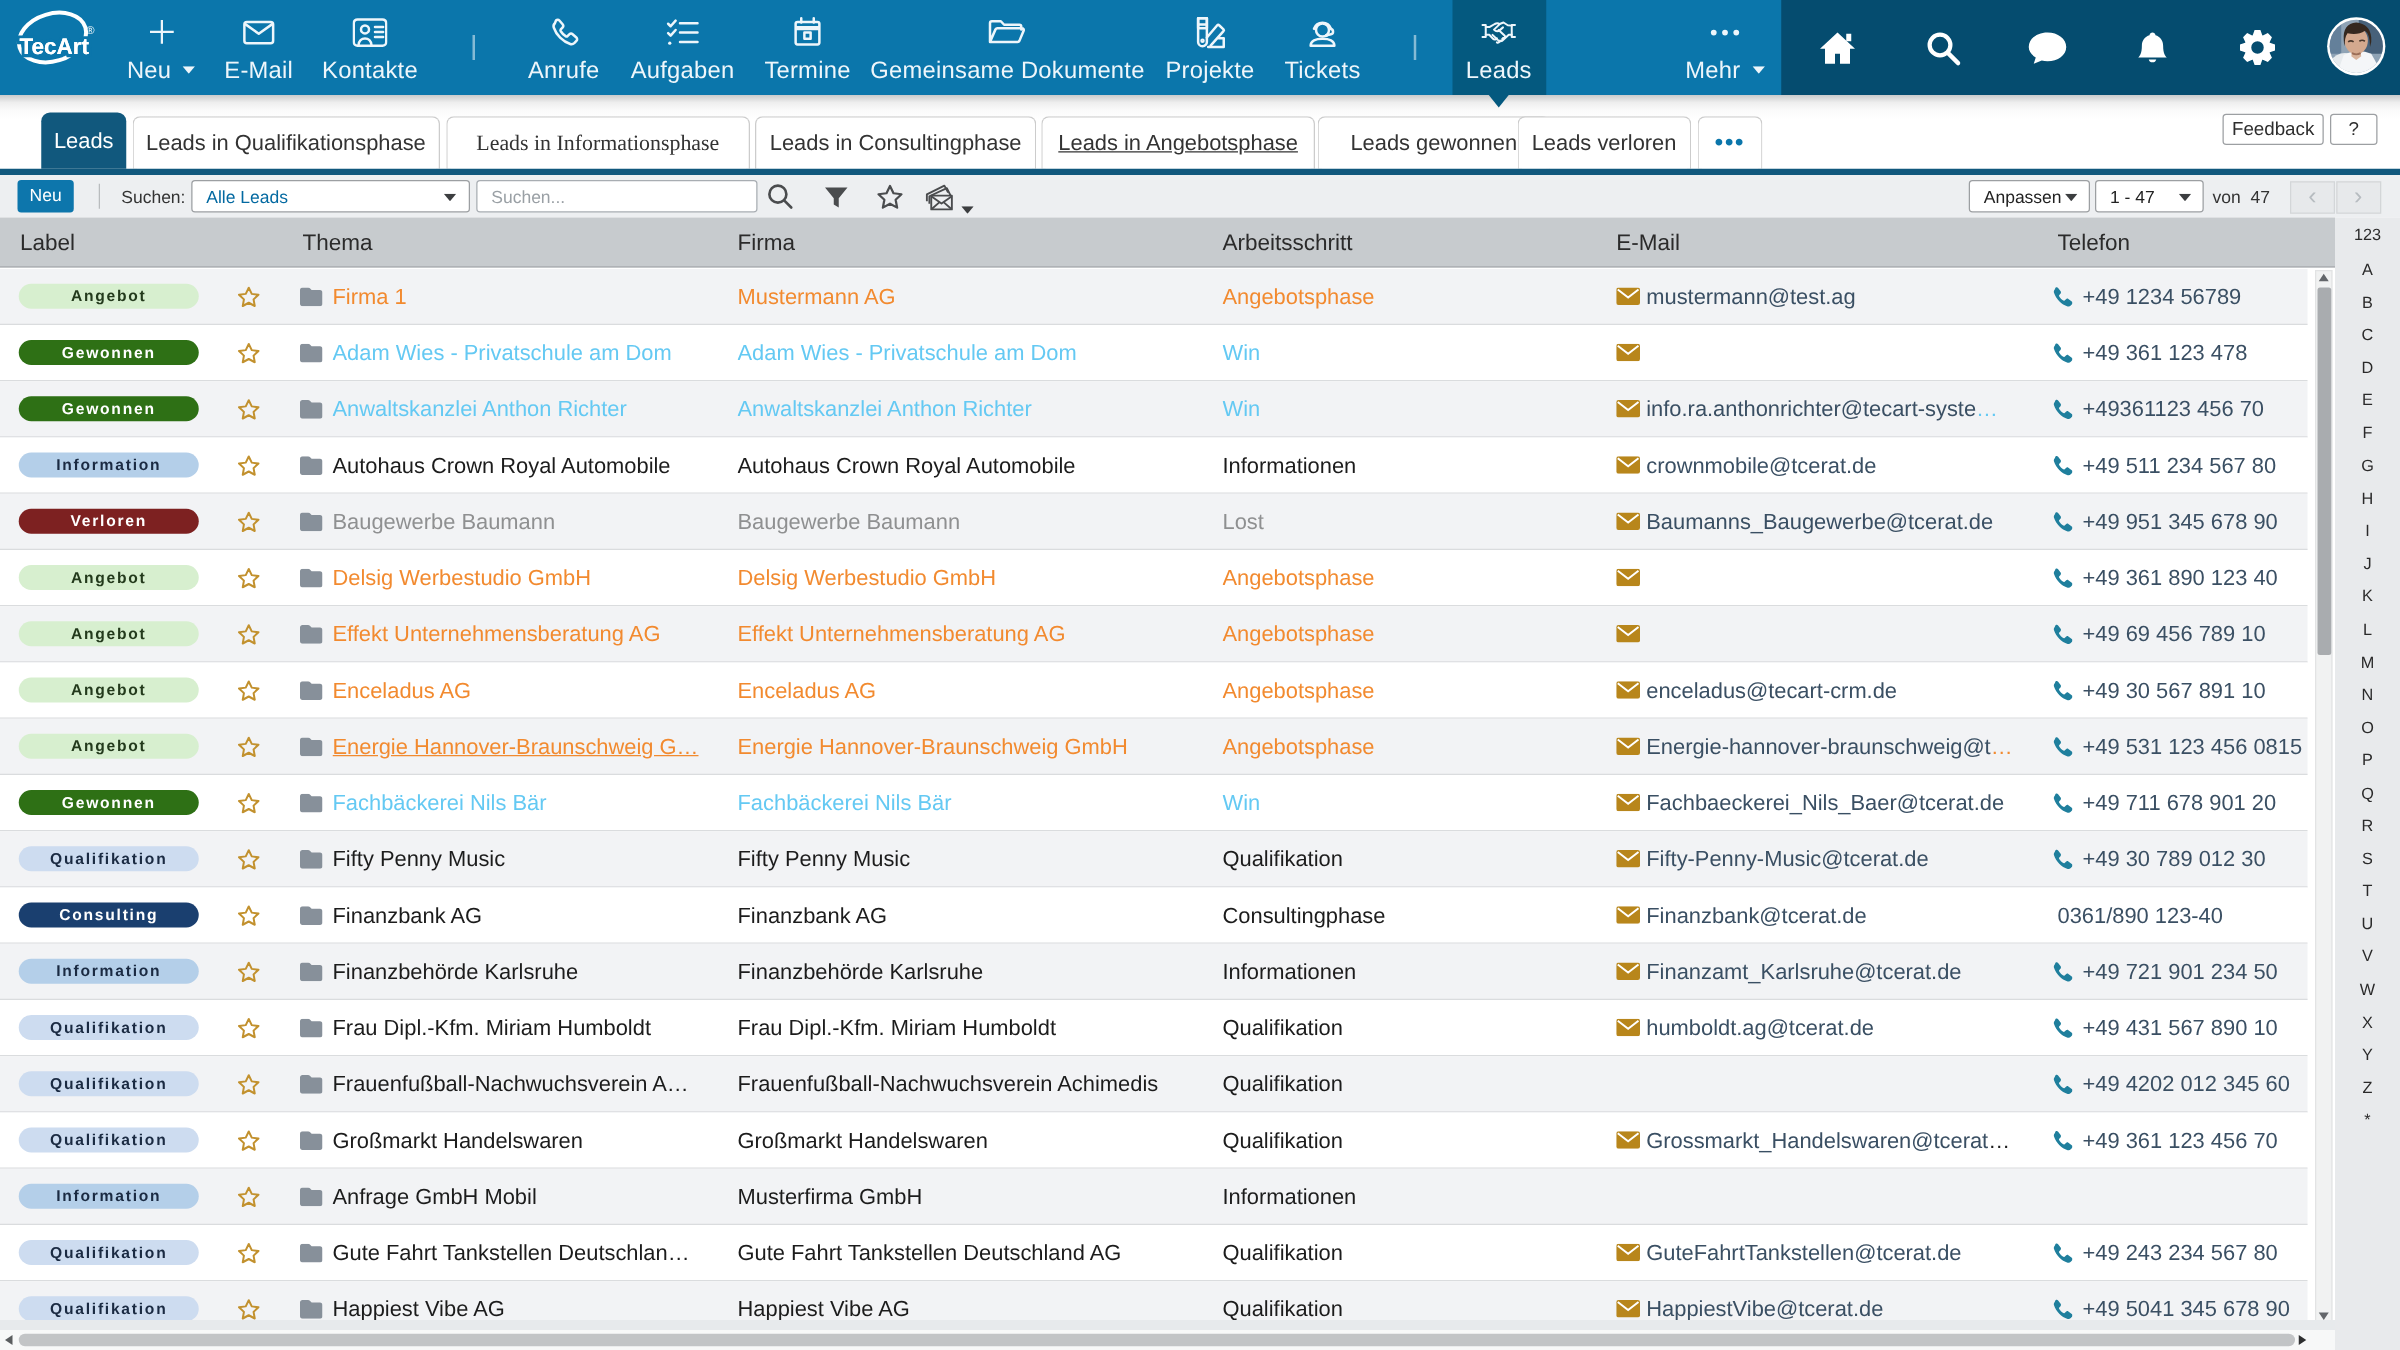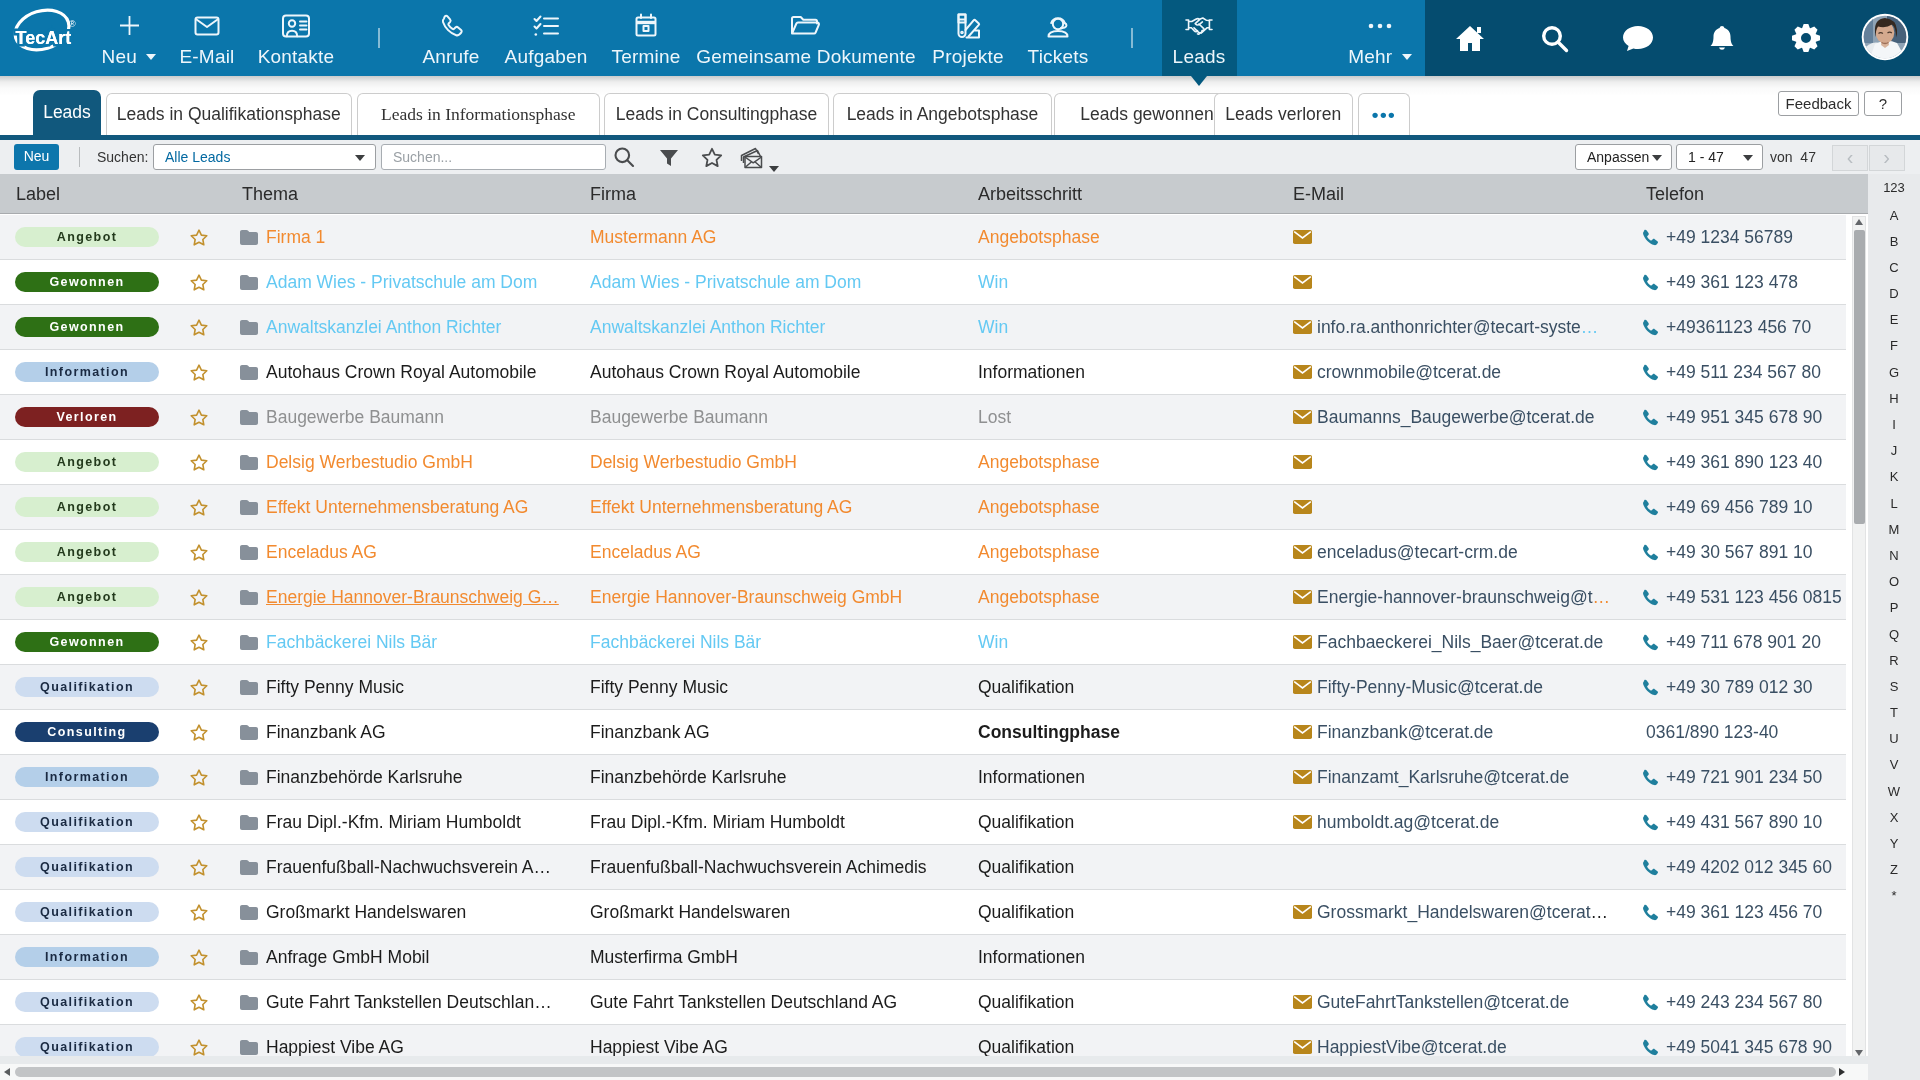--- a/index.html
+++ b/index.html
@@ -211,21 +211,21 @@
         <path d="M14 19 Q13 6 24 5 Q35 6 36 17 Q36.5 21 35 24.5 Q35 14 31 11.5 Q25 15.5 17 13.5 Q14.5 17 14.8 24 Q14 22 14 19 z" fill="#35281f"></path>
         <path d="M17.5 20.5 q2.2-1.6 4.4 0 M26.5 20 q2.2-1.6 4.4 0" stroke="#4b382c" stroke-width="1.3" fill="none"></path>
         <path d="M20.5 29.5 q3.5 2 7 0" stroke="#9c6f58" stroke-width="1.4" fill="none"></path>
       </g>
     </svg></div>
 <div class="abs" style="left:0;top:76px;width:1920px;height:59px;background:linear-gradient(180deg,#c9cbcc 0,#eeeeee 6px,#fafafa 12px,#ffffff 20px,#ffffff 100%);"></div>
 <div class="abs" style="left:33px;top:90px;width:68px;height:45px;background:#11587d;border-radius:7px 7px 0 0;color:#fff;font-size:17.5px;text-align:center;line-height:45px;">Leads</div>
 <div class="tab" style="left:105.5px;width:246.5px;">Leads in Qualifikationsphase</div>
 <div class="tab" style="left:356.5px;width:243.5px;font-family:Liberation Serif, serif;">Leads in Informationsphase</div>
 <div class="tab" style="left:604px;width:225px;">Leads in Consultingphase</div>
-<div class="tab" style="left:833px;width:219px;">Leads in Angebotsphase</div>
+<div class="tab" style="left:833px;width:219px;text-decoration:underline;">Leads in Angebotsphase</div>
 <div class="tab" style="left:1054px;width:186px;">Leads gewonnen</div>
 <div class="tab" style="left:1213.5px;width:139.5px;">Leads verloren</div>
 <div class="tab" style="left:1358px;width:52px;color:#0b76ab;font-weight:bold;letter-spacing:1.5px;line-height:41px;font-size:19px;">•••</div>
 <div class="btnw" style="left:1778px;top:91px;width:81px;height:25px;font-size:15px;text-align:center;line-height:23px;">Feedback</div>
 <div class="btnw" style="left:1864px;top:91px;width:38px;height:25px;font-size:15px;text-align:center;line-height:23px;">?</div>
 <div class="abs" style="left:0;top:135px;width:1920px;height:5px;background:#11587d;"></div>
 <div class="abs" style="left:0;top:140px;width:1920px;height:34px;background:#edeff1;"></div>
 <div class="abs" style="left:14px;top:144px;width:45px;height:26px;background:#0d76ac;border-radius:3px;color:#fff;font-size:14px;text-align:center;line-height:25px;">Neu</div>
 <div class="abs" style="left:79px;top:147px;width:1px;height:20px;background:#b9bcbe;"></div>
 <div class="abs" style="left:97px;top:144px;height:26px;line-height:26px;font-size:14px;color:#333;">Suchen:</div>
@@ -290,20 +290,21 @@
       <div class="abs" style="left:240px;top:15px;"><svg width="18" height="15" viewBox="0 0 18 15" style="">
           <path d="M0 2 C0 .9.9 0 2 0 h4.4 c.6 0 1.1.2 1.5.6 L9.3 2 h6.7 c1.1 0 2 .9 2 2 v9 c0 1.1-.9 2-2 2 H2 c-1.1 0-2-.9-2-2 z" fill="#87909a"></path>
         </svg></div>
       <div class="cell c-orange" style="left:266px;width:320px;">Firma 1</div>
       <div class="cell c-orange" style="left:590px;width:385px;">Mustermann AG</div>
       <div class="cell c-orange" style="left:978px;width:310px;">Angebotsphase</div>
       <div class="abs" style="left:1293px;top:15px;"><svg width="19" height="14" viewBox="0 0 19 14" style="">
           <rect x="0" y="0" width="19" height="14" rx="1.8" fill="#b8861b"></rect>
           <path d="M1.2 1.6 L9.5 8 L17.8 1.6" fill="none" stroke="#ffffff" stroke-width="1.6"></path>
         </svg></div>
+      <div class="cell c-slate" style="left:1317px;width:310px;">mustermann@test.ag</div>
       <div class="abs" style="left:1641px;top:14px;"><svg width="17" height="17" viewBox="0 0 17 17" style="">
           <path d="M3.4 1.1 c.6-.6 1.6-.5 2.1.2 l2 2.7 c.4.6.4 1.4-.1 1.9 l-1 1.1 c-.2.3-.3.7-.1 1 .8 1.4 2 2.6 3.4 3.4 .3.2.7.1 1-.1 l1.1-1 c.5-.5 1.3-.6 1.9-.1 l2.7 2 c.7.5.8 1.5.2 2.1 l-1 1.1 c-.6.7-1.6 1-2.5.7 -2.5-.8-4.8-2.3-6.7-4.2 C4.5 10 3 7.7 2.2 5.2 1.9 4.3 2.1 3.3 2.8 2.6 z" fill="#1f7f9d"></path>
         </svg></div>
       <div class="cell c-slate" style="left:1666px;width:182px;">+49 1234 56789</div>
     </div>
 <div class="row" style="top:45px;background:#ffffff;">
       <div class="pill" style="background:#2e7015;color:#ffffff;">Gewonnen</div>
       <div class="abs" style="left:190px;top:14px;"><svg width="18" height="17" viewBox="0 0 18 17" style="">
           <path d="M9 1.2 l2.4 4.9 5.4.65 -3.95 3.75 .95 5.3 -4.8-2.6 -4.8 2.6 .95-5.3 -3.95-3.75 5.4-.65 z" fill="none" stroke="#c2912e" stroke-width="1.6" stroke-linejoin="round"></path>
         </svg></div>
@@ -512,21 +513,21 @@
 <div class="row" style="top:495px;background:#ffffff;">
       <div class="pill" style="background:#1a3f6f;color:#ffffff;">Consulting</div>
       <div class="abs" style="left:190px;top:14px;"><svg width="18" height="17" viewBox="0 0 18 17" style="">
           <path d="M9 1.2 l2.4 4.9 5.4.65 -3.95 3.75 .95 5.3 -4.8-2.6 -4.8 2.6 .95-5.3 -3.95-3.75 5.4-.65 z" fill="none" stroke="#c2912e" stroke-width="1.6" stroke-linejoin="round"></path>
         </svg></div>
       <div class="abs" style="left:240px;top:15px;"><svg width="18" height="15" viewBox="0 0 18 15" style="">
           <path d="M0 2 C0 .9.9 0 2 0 h4.4 c.6 0 1.1.2 1.5.6 L9.3 2 h6.7 c1.1 0 2 .9 2 2 v9 c0 1.1-.9 2-2 2 H2 c-1.1 0-2-.9-2-2 z" fill="#87909a"></path>
         </svg></div>
       <div class="cell c-dark" style="left:266px;width:320px;">Finanzbank AG</div>
       <div class="cell c-dark" style="left:590px;width:385px;">Finanzbank AG</div>
-      <div class="cell c-dark" style="left:978px;width:310px;font-weight:bold;">Consultingphase</div>
+      <div class="cell c-dark" style="left:978px;width:310px;">Consultingphase</div>
       <div class="abs" style="left:1293px;top:15px;"><svg width="19" height="14" viewBox="0 0 19 14" style="">
           <rect x="0" y="0" width="19" height="14" rx="1.8" fill="#b8861b"></rect>
           <path d="M1.2 1.6 L9.5 8 L17.8 1.6" fill="none" stroke="#ffffff" stroke-width="1.6"></path>
         </svg></div>
       <div class="cell c-slate" style="left:1317px;width:310px;">Finanzbank@tcerat.de</div>
       <div class="cell c-slate" style="left:1646px;width:202px;">0361/890 123-40</div>
     </div>
 <div class="row" style="top:540px;background:#f2f3f5;">
       <div class="pill" style="background:#b4cfe9;color:#1a2a42;">Information</div>
       <div class="abs" style="left:190px;top:14px;"><svg width="18" height="17" viewBox="0 0 18 17" style="">

